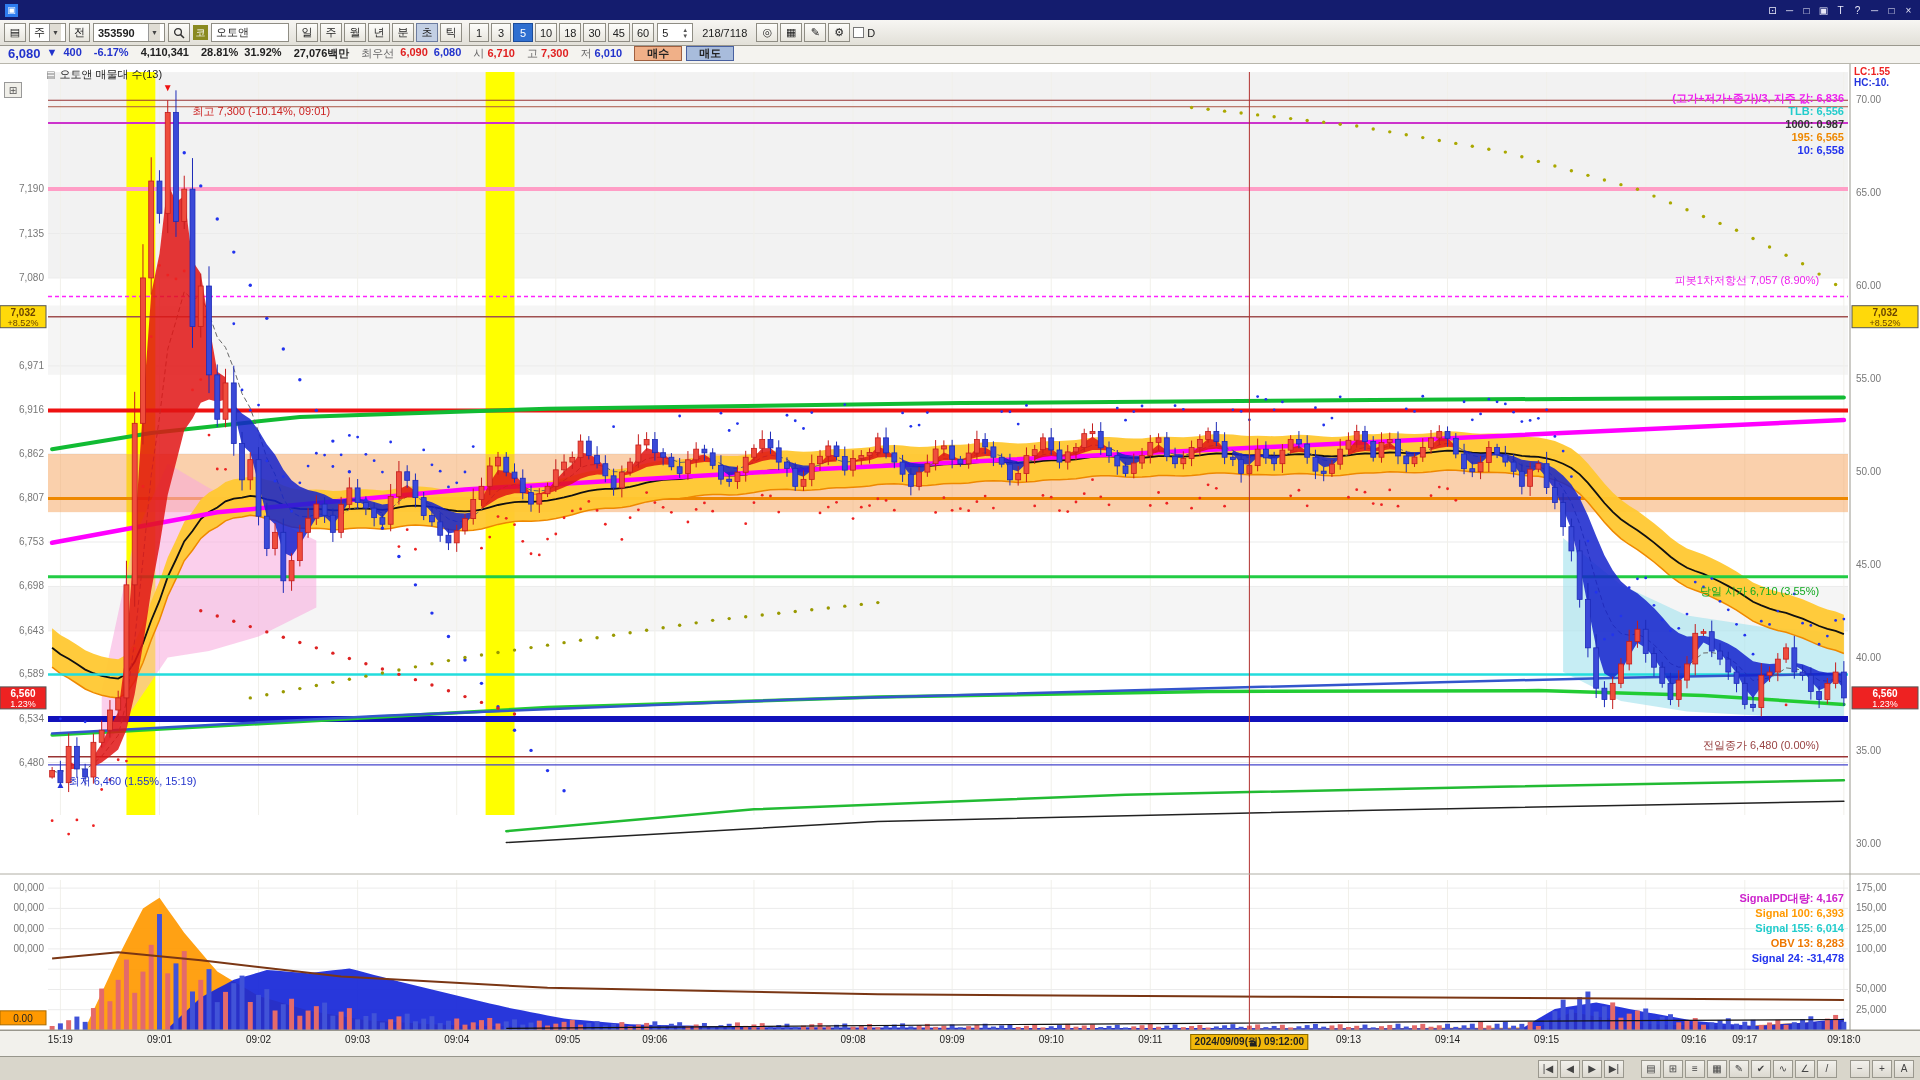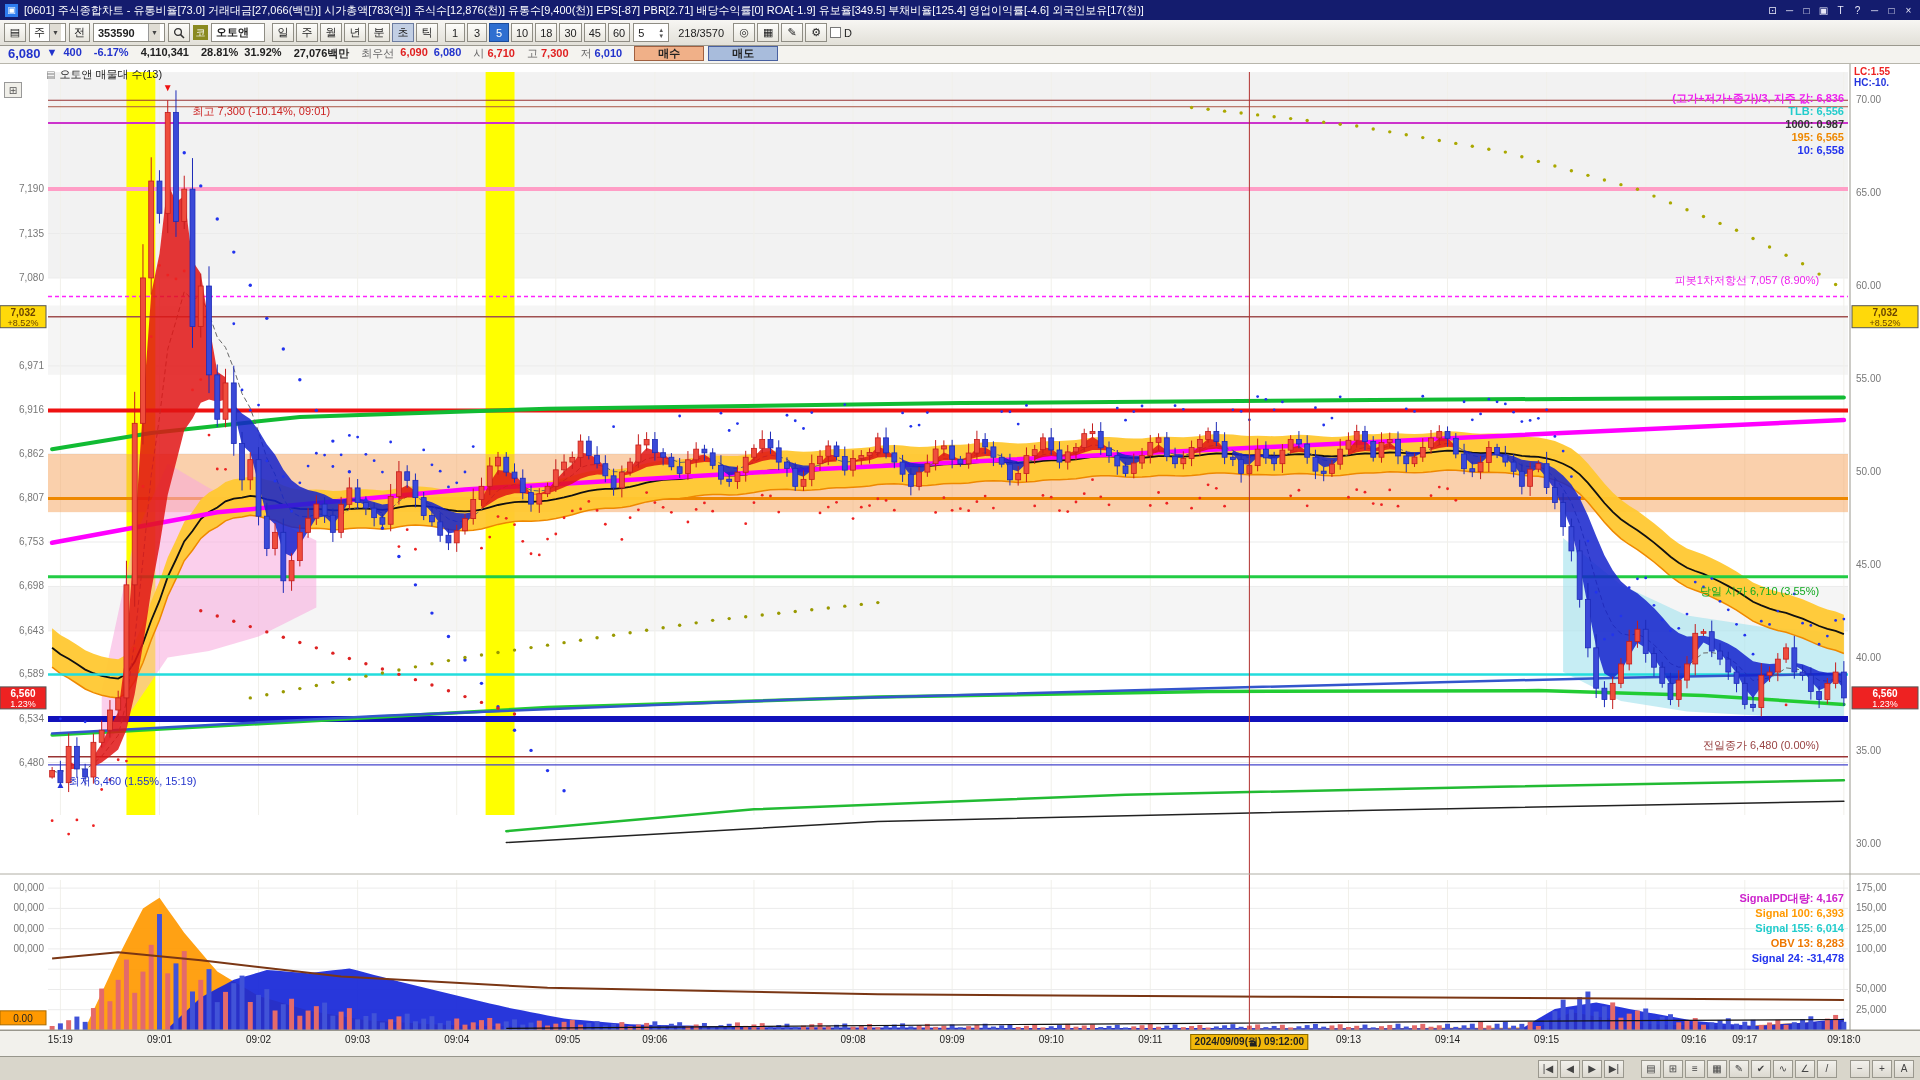--- a/index.html
+++ b/index.html
@@ -11,34 +11,34 @@
 .title-text{white-space:nowrap;overflow:hidden}
 .win-icons{margin-left:auto;display:flex;gap:4px}
 .win-icons span{display:inline-block;min-width:13px;text-align:center;font-size:10px;color:#e8e8f8;cursor:default}
 .toolbar{position:absolute;top:20px;left:0;width:100%;height:26px;background:linear-gradient(#f7f6f3,#e2e0d8);border-bottom:1px solid #9a988e;display:flex;align-items:center;padding:0 4px;gap:3px;font-size:11px;z-index:10}
 .tb{height:19px;border:1px solid #8f8d84;background:linear-gradient(#fdfdfb,#e8e6de);font-size:11px;padding:0 4px;display:inline-flex;align-items:center;gap:2px;color:#222;cursor:default}
 .tb.icon{width:22px;justify-content:center;padding:0}
 .combo{background:#fff}
 .combo .dd{font-size:7px;color:#444;background:#e0ddd4;border-left:1px solid #999;align-self:stretch;display:flex;align-items:center;padding:0 2px;margin-left:2px}
 .code{width:72px;justify-content:space-between;font-weight:bold}
 .badge{width:15px;height:15px;background:#8a8a20;color:#fff;font-size:10px;display:inline-flex;align-items:center;justify-content:center;flex:0 0 auto}
-.namefield{width:54px;background:#fff;font-weight:bold}
+.namefield{width:78px;background:#fff;font-weight:normal}
 .seg{min-width:22px;justify-content:center}
 .iseg{min-width:20px;justify-content:center}
 .act{background:#2f6fd0;color:#fff;border-color:#1c4c9a}
 .pact{background:#c2cfe4;border-color:#6c7ca0}
 .spinner{width:36px;background:#fff;justify-content:space-between}
 .spin-arrows{font-size:6px;line-height:6px;display:flex;flex-direction:column;color:#555}
 .counter{margin:0 6px;font-size:11px;color:#222}
 .dchk{display:inline-flex;align-items:center;gap:3px;font-size:11px;color:#222}
 .dchk .box{display:inline-block;width:11px;height:11px;border:1px solid #777;background:#fff}
 .infobar{position:absolute;top:46px;left:0;width:100%;height:18px;background:#f4f3ef;border-bottom:1px solid #b8b6ac;display:flex;gap:12px;padding:0 8px;font-size:11px;font-weight:bold;color:#222;z-index:10}
 .up{color:#e02020}.down{color:#2233cc}.lbl{color:#666;font-weight:normal}
 .big{font-size:13px}
-.trade-btn{height:15px;font-size:11px;line-height:13px;padding:0 23px;border:1px solid #a06040;background:#f0b088;font-weight:bold;color:#222;cursor:default}
+.trade-btn{height:15px;font-size:11px;line-height:13px;padding:0 12px;border:1px solid #a06040;background:#f0b088;font-weight:bold;color:#222;cursor:default}
 .trade-btn.sell{background:#a8bcdc;border-color:#4860a0}
 .chartwrap{position:absolute;top:64px;left:0;width:1920px;height:992px;background:#fff}
 #chart-svg{position:absolute;top:0;left:0}
 .legend{position:absolute;left:46px;top:3px;font-size:11px;color:#222;display:flex;gap:4px;align-items:center;z-index:5}
 .legend .lgicon{color:#888;font-size:10px}
 .chart-tool{position:absolute;left:4px;top:18px;width:18px;height:16px;border:1px solid #999;background:#f0efe9;font-size:10px;color:#555;display:flex;align-items:center;justify-content:center;z-index:5}
 #xaxis{position:absolute;left:0;top:966px;width:1920px;height:26px;background:#f2f1ec;border-top:1px solid #9a988e;z-index:5}
 .xt{position:absolute;top:3px;transform:translateX(-50%);font-size:10px;color:#222;white-space:nowrap}
 .xh{background:#f2b80a;border:1px solid #8a6a00;padding:0 3px;font-weight:bold}
 .statusbar{position:absolute;bottom:0;left:0;width:1920px;height:24px;background:#d9d6cb;border-top:1px solid #98968c;display:flex;align-items:center;padding:0 6px;gap:3px;z-index:10}
@@ -48,21 +48,20 @@
 #sb-icons{display:inline-flex;gap:2px;margin-right:10px}
 #zoom-group{display:inline-flex;gap:2px}
 </style>
 </head>
 <body>
 
 <div class="app">
 
   <header class="titlebar">
     <span class="app-icon">▣</span>
-    <span class="title-text">[0601] 주식종합차트 - 유통비율[73.0] 거래대금[27,066(백만)] 시가총액[783(억)] 주식수[12,876(천)] 유통수[9,400(천)] EPS[-87] PBR[2.71] 배당수익률[0] ROA[-1.9] 유보율[349.5] 부채비율[125.4] 영업이익률[-4.6] 외국인보유[17(천)]</span>
     <span class="win-icons" id="win-icons">
         <span>⊡</span>
         <span>─</span>
         <span>□</span>
         <span>▣</span>
         <span>T</span>
         <span>?</span>
         <span>─</span>
         <span>□</span>
         <span>×</span>
@@ -109,21 +108,21 @@
         <button class="tb iseg">45</button>
         <button class="tb iseg">60</button>
       </span>
     <div class="tb spinner">
       <span>5</span>
       <span class="spin-arrows">
           <span>▲</span>
           <span>▼</span>
         </span>
     </div>
-    <span class="counter">218/3570</span>
+    <span class="counter">218/7118</span>
     <span id="tb-icons" style="display:inline-flex;gap:2px">
         <button class="tb icon">◎</button>
         <button class="tb icon">▦</button>
         <button class="tb icon">✎</button>
         <button class="tb icon">⚙</button>
       </span>
     <label class="dchk">
       <span class="box"></span>
       <span>D</span>
     </label>

